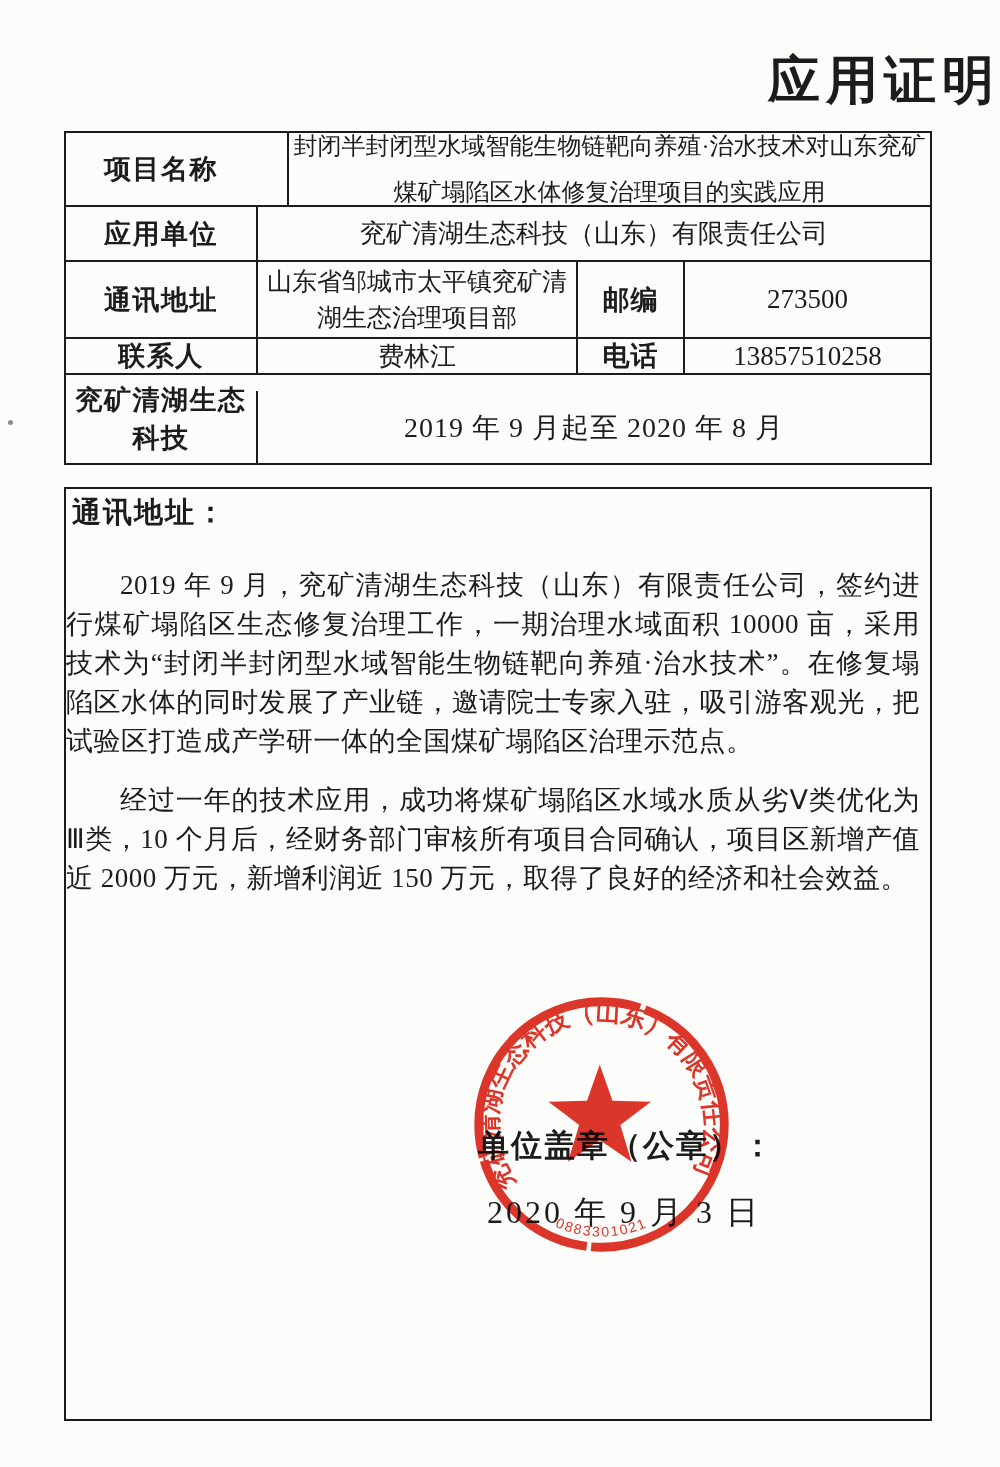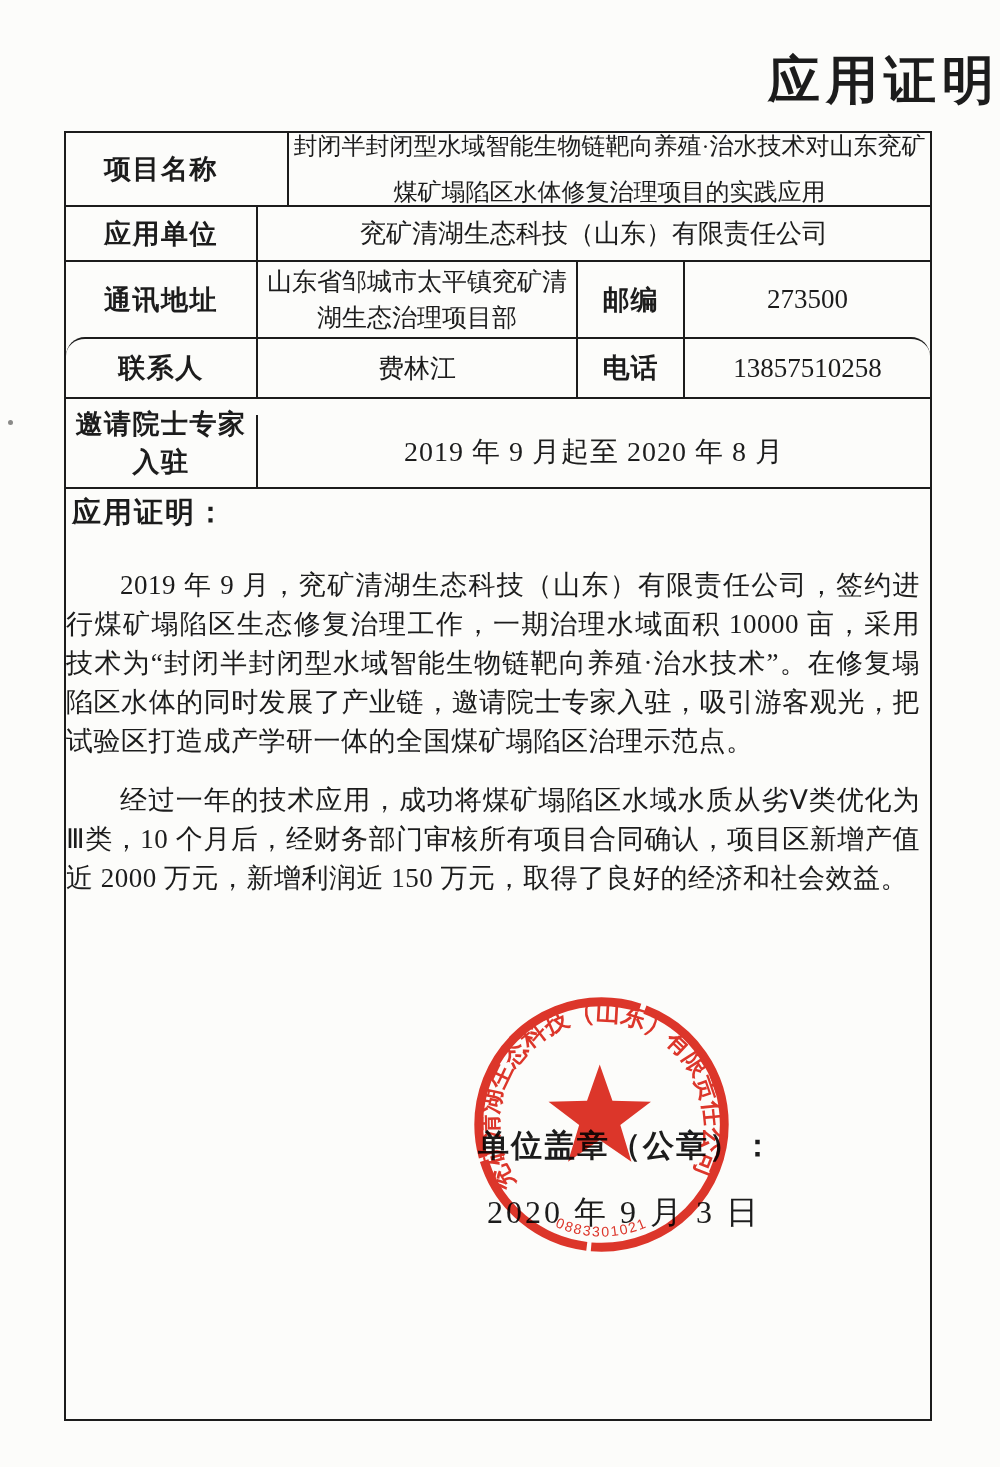--- a/index.html
+++ b/index.html
@@ -46,21 +46,21 @@
     letter-spacing:1.5px;
     line-height:38px;
     width:190px;flex:0 0 190px;
   }
   .val{flex:1;font-size:26px;line-height:37px;}
   .r1{height:72px;gap:31px;}
   .r1 .val{font-size:24px;line-height:46px;}
   .r2{height:55px;}
   .r3{height:77px;}
   .r3 .val-a{flex:0 0 320px;font-size:25px;line-height:36px;}
-  .r4{height:60px;border-radius:19px;}
+  .r4{height:36px;}
   .r4 .val-a{flex:0 0 320px;}
   .lbl2{
     font-family:"Liberation Sans", sans-serif;
     font-weight:bold;font-size:27px;letter-spacing:1px;
     flex:0 0 107px;
   }
   .val-b{flex:1;font-size:27px;}
   .r5{height:90px;}
   .r5 .val{font-size:28px;letter-spacing:1px;margin-top:16px;}
   
@@ -139,27 +139,27 @@
       <div class="cell lbl2">邮编</div>
       <div class="cell val-b">273500</div>
     </div>
     <div class="trow r4">
       <div class="cell lbl">联系人</div>
       <div class="cell val val-a">费林江</div>
       <div class="cell lbl2">电话</div>
       <div class="cell val-b">13857510258</div>
     </div>
     <div class="trow r5">
-      <div class="cell lbl">邀请院士专家入驻</div>
+      <div class="cell lbl">兖矿清湖生态科技</div>
       <div class="cell val">2019 年 9 月起至 2020 年 8 月</div>
     </div>
   </div>
 
   <div class="usage-box">
-    <div class="usage-heading">应用证明：</div>
+    <div class="usage-heading">通讯地址：</div>
     <p class="body-p p1">2019 年 9 月，兖矿清湖生态科技（山东）有限责任公司，签约进行煤矿塌陷区生态修复治理工作，一期治理水域面积 10000 亩，采用技术为“封闭半封闭型水域智能生物链靶向养殖·治水技术”。在修复塌陷区水体的同时发展了产业链，邀请院士专家入驻，吸引游客观光，把试验区打造成产学研一体的全国煤矿塌陷区治理示范点。</p>
     <p class="body-p p2">经过一年的技术应用，成功将煤矿塌陷区水域水质从劣Ⅴ类优化为Ⅲ类，10 个月后，经财务部门审核所有项目合同确认，项目区新增产值近 2000 万元，新增利润近 150 万元，取得了良好的经济和社会效益。</p>
   </div>
 
   <div class="seal-line">单位盖章（公章）：</div>
   <div class="date-line">2020 年 9 月 3 日</div>
 
   <svg class="stamp" viewBox="0 0 300 300" xmlns="http://www.w3.org/2000/svg" aria-hidden="true">
     <defs>
       <path id="sealArc" d="M 53.3 217.7 A 118 118 0 1 1 246.7 217.7" fill="none"></path>

